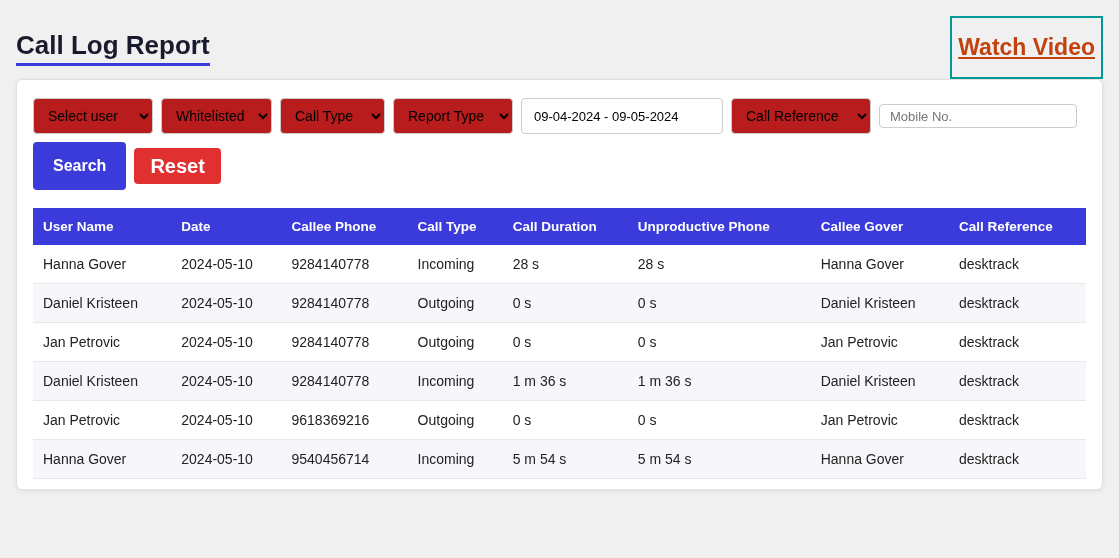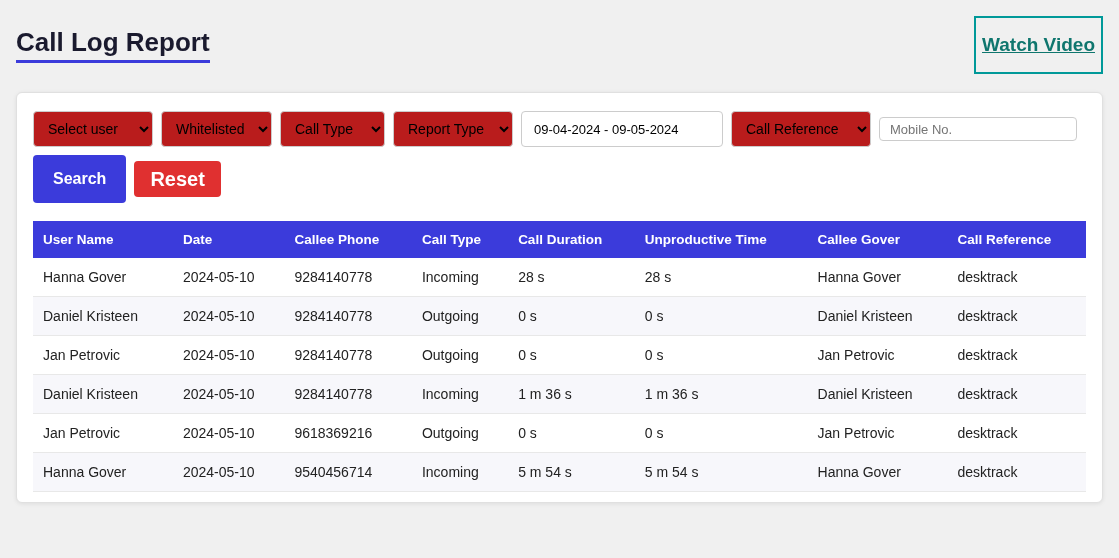--- a/index.html
+++ b/index.html
@@ -7,33 +7,32 @@
       font-family: Arial, sans-serif;
       background: #f0f0f0;
       padding: 16px;
       width: 1119px;
       min-height: 558px;
     }
     .page-header {
       display: flex;
       justify-content: space-between;
       align-items: center;
-      margin-bottom: 18px;
     }
     .page-title {
       font-size: 26px;
       font-weight: bold;
       color: #1a1a2e;
       border-bottom: 3px solid #3b3bdb;
       padding-bottom: 2px;
     }
     .watch-video-link {
-      font-size: 19px;
-      font-weight: bold;
-      color: #0f766e;
+      font-size: 23px;
+      font-weight: bold;
+      color: #c2410c;
       text-decoration: underline;
       cursor: pointer;
       border: 2px solid #009999;
       padding: 16px 6px;
     }
     .card {
       background: #fff;
       border-radius: 6px;
       padding: 18px 16px 10px 16px;
       box-shadow: 0 1px 4px rgba(0,0,0,0.08);
@@ -171,21 +170,21 @@
   </div>
 
   <table>
     <thead>
       <tr>
         <th>User Name</th>
         <th>Date</th>
         <th>Callee Phone</th>
         <th>Call Type</th>
         <th>Call Duration</th>
-        <th>Unproductive Time</th>
+        <th>Unproductive Phone</th>
         <th>Callee Gover</th>
         <th>Call Reference</th>
       </tr>
     </thead>
     <tbody id="table-body">
     <tr>
           <td>Hanna Gover</td>
           <td>2024-05-10</td>
           <td>9284140778</td>
           <td>Incoming</td>

